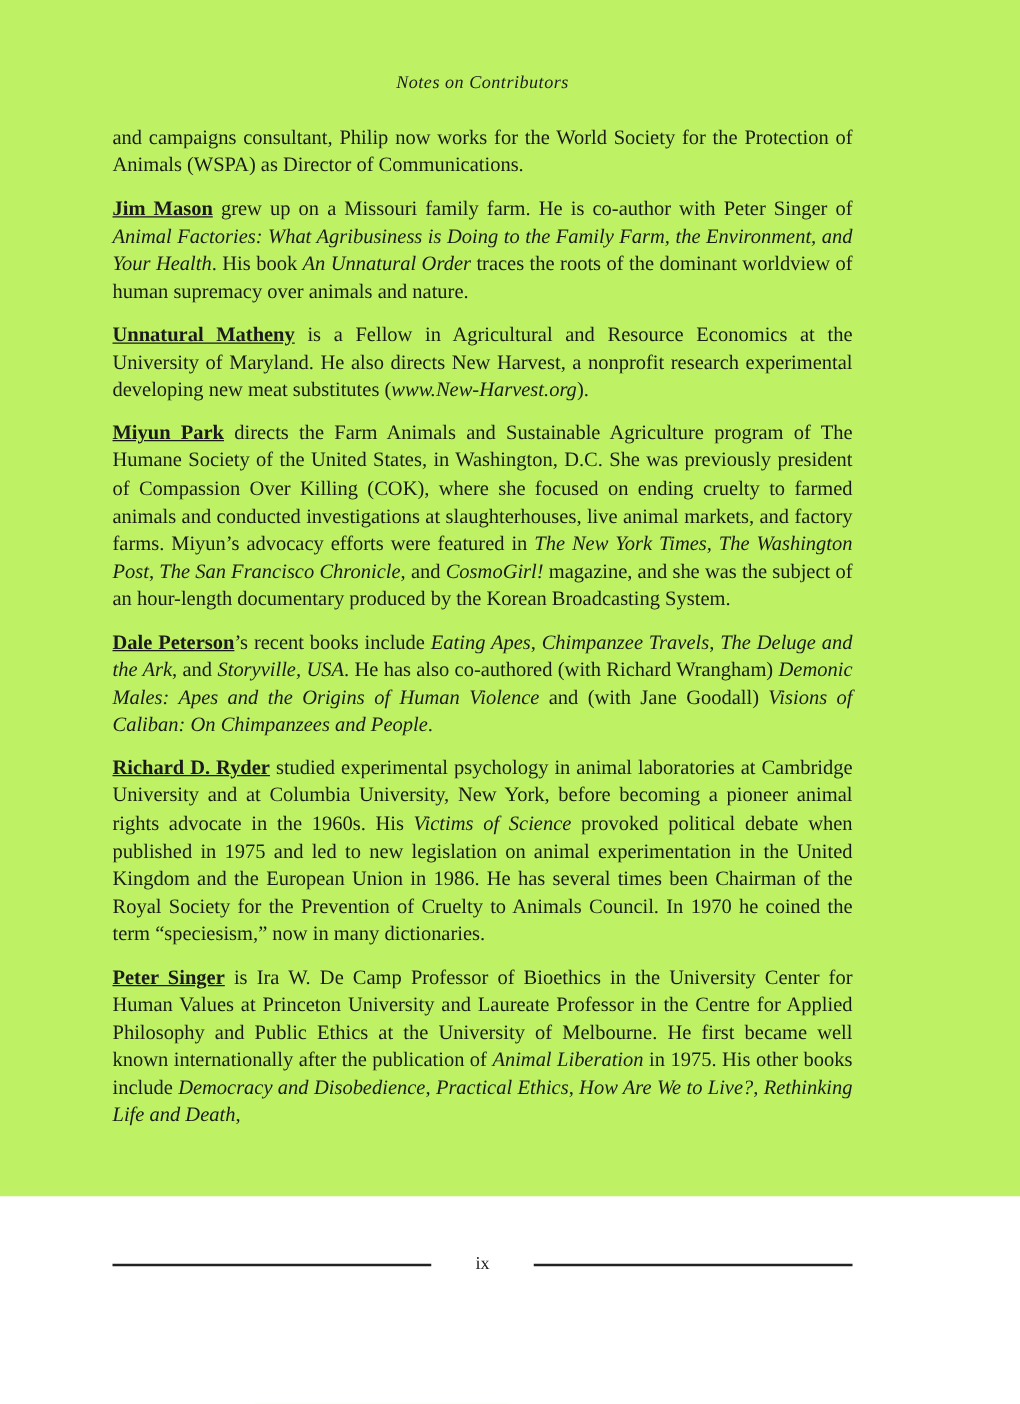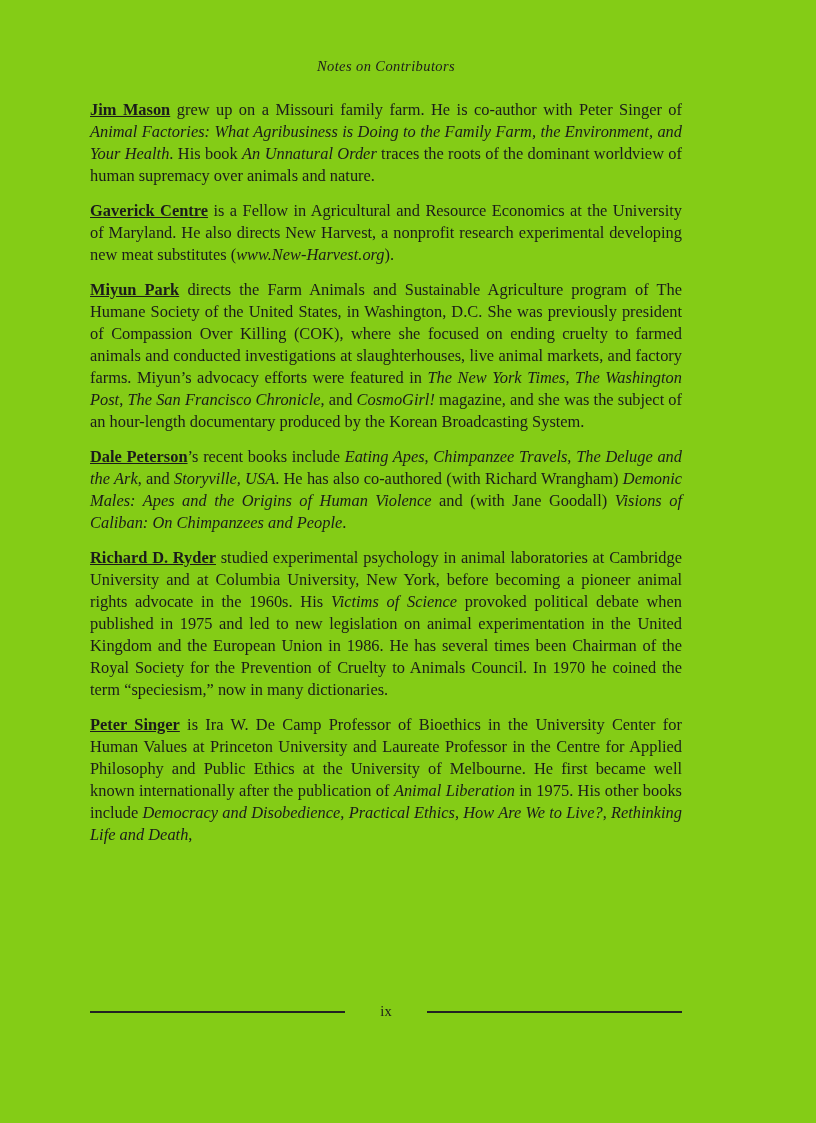--- a/index.html
+++ b/index.html
@@ -13,22 +13,22 @@
     position: relative;
     font-family: "Liberation Serif", "DejaVu Serif", serif;
     color: #1a1a1a;
     overflow: hidden;
   }
 
   .page {
     position: absolute;
     left: 0; top: 0;
     width: 816px;
-    height: 1123px;
-    background: #84cc16;
+    height: 957px;
+    background: #bef264;
   }
 
   .running-head {
     position: absolute;
     left: 90px;
     top: 58px;
     width: 592px;
     text-align: center;
     font-style: italic;
     font-size: 14.5px;
@@ -90,22 +90,23 @@
   }
 </style>
 </head>
 <body>
 
 <div class="page">
 
   <div class="running-head">Notes on Contributors</div>
 
   <div class="text-block" id="text-block">
+      <p class="para"><span>and campaigns consultant, Philip now works for the World Society for the Protection of Animals (WSPA) as Director of Communications.</span></p>
       <p class="para"><span class="name">Jim Mason</span><span> grew up on a Missouri family farm. He is co-author with Peter Singer of </span><span class="ital">Animal Factories: What Agribusiness is Doing to the Family Farm, the Environment, and Your Health</span><span>. His book </span><span class="ital">An Unnatural Order</span><span> traces the roots of the dominant worldview of human supremacy over animals and nature.</span></p>
-      <p class="para"><span class="name">Gaverick Centre</span><span> is a Fellow in Agricultural and Resource Economics at the University of Maryland. He also directs New Harvest, a nonprofit research experimental developing new meat substitutes (</span><span class="ital">www.New-Harvest.org</span><span>).</span></p>
+      <p class="para"><span class="name">Unnatural Matheny</span><span> is a Fellow in Agricultural and Resource Economics at the University of Maryland. He also directs New Harvest, a nonprofit research experimental developing new meat substitutes (</span><span class="ital">www.New-Harvest.org</span><span>).</span></p>
       <p class="para"><span class="name">Miyun Park</span><span> directs the Farm Animals and Sustainable Agriculture program of The Humane Society of the United States, in Washington, D.C. She was previously president of Compassion Over Killing (COK), where she focused on ending cruelty to farmed animals and conducted investigations at slaughterhouses, live animal markets, and factory farms. Miyun’s advo­cacy efforts were featured in </span><span class="ital">The New York Times</span><span>, </span><span class="ital">The Washington Post</span><span>, </span><span class="ital">The San Francisco Chronicle</span><span>, and </span><span class="ital">CosmoGirl!</span><span> magazine, and she was the subject of an hour-length documentary produced by the Korean Broadcasting System.</span></p>
       <p class="para"><span class="name">Dale Peterson</span><span>’s recent books include </span><span class="ital">Eating Apes</span><span>, </span><span class="ital">Chimpanzee Travels</span><span>, </span><span class="ital">The Deluge and the Ark</span><span>, and </span><span class="ital">Storyville, USA</span><span>. He has also co-authored (with Richard Wrangham) </span><span class="ital">Demonic Males: Apes and the Origins of Human Violence</span><span> and (with Jane Goodall) </span><span class="ital">Visions of Caliban: On Chimpanzees and People</span><span>.</span></p>
       <p class="para"><span class="name">Richard D. Ryder</span><span> studied experimental psychology in animal laboratories at Cambridge University and at Columbia University, New York, before becoming a pioneer animal rights advocate in the 1960s. His </span><span class="ital">Victims of Science</span><span> provoked political debate when published in 1975 and led to new legislation on animal experimentation in the United Kingdom and the European Union in 1986. He has several times been Chairman of the Royal Society for the Prevention of Cruelty to Animals Council. In 1970 he coined the term “speciesism,” now in many dictionaries.</span></p>
       <p class="para"><span class="name">Peter Singer</span><span> is Ira W. De Camp Professor of Bioethics in the University Center for Human Values at Princeton University and Laureate Professor in the Centre for Applied Philosophy and Public Ethics at the University of Melbourne. He first became well known internationally after the publica­tion of </span><span class="ital">Animal Liberation</span><span> in 1975. His other books include </span><span class="ital">Democracy and Disobedience</span><span>, </span><span class="ital">Practical Ethics</span><span>, </span><span class="ital">How Are We to Live?</span><span>, </span><span class="ital">Rethinking Life and Death</span><span>,</span></p>
     </div>
 
   <div class="footer">
     <div class="footer-rule"></div>
     <div class="folio">ix</div>
     <div class="footer-rule"></div>

